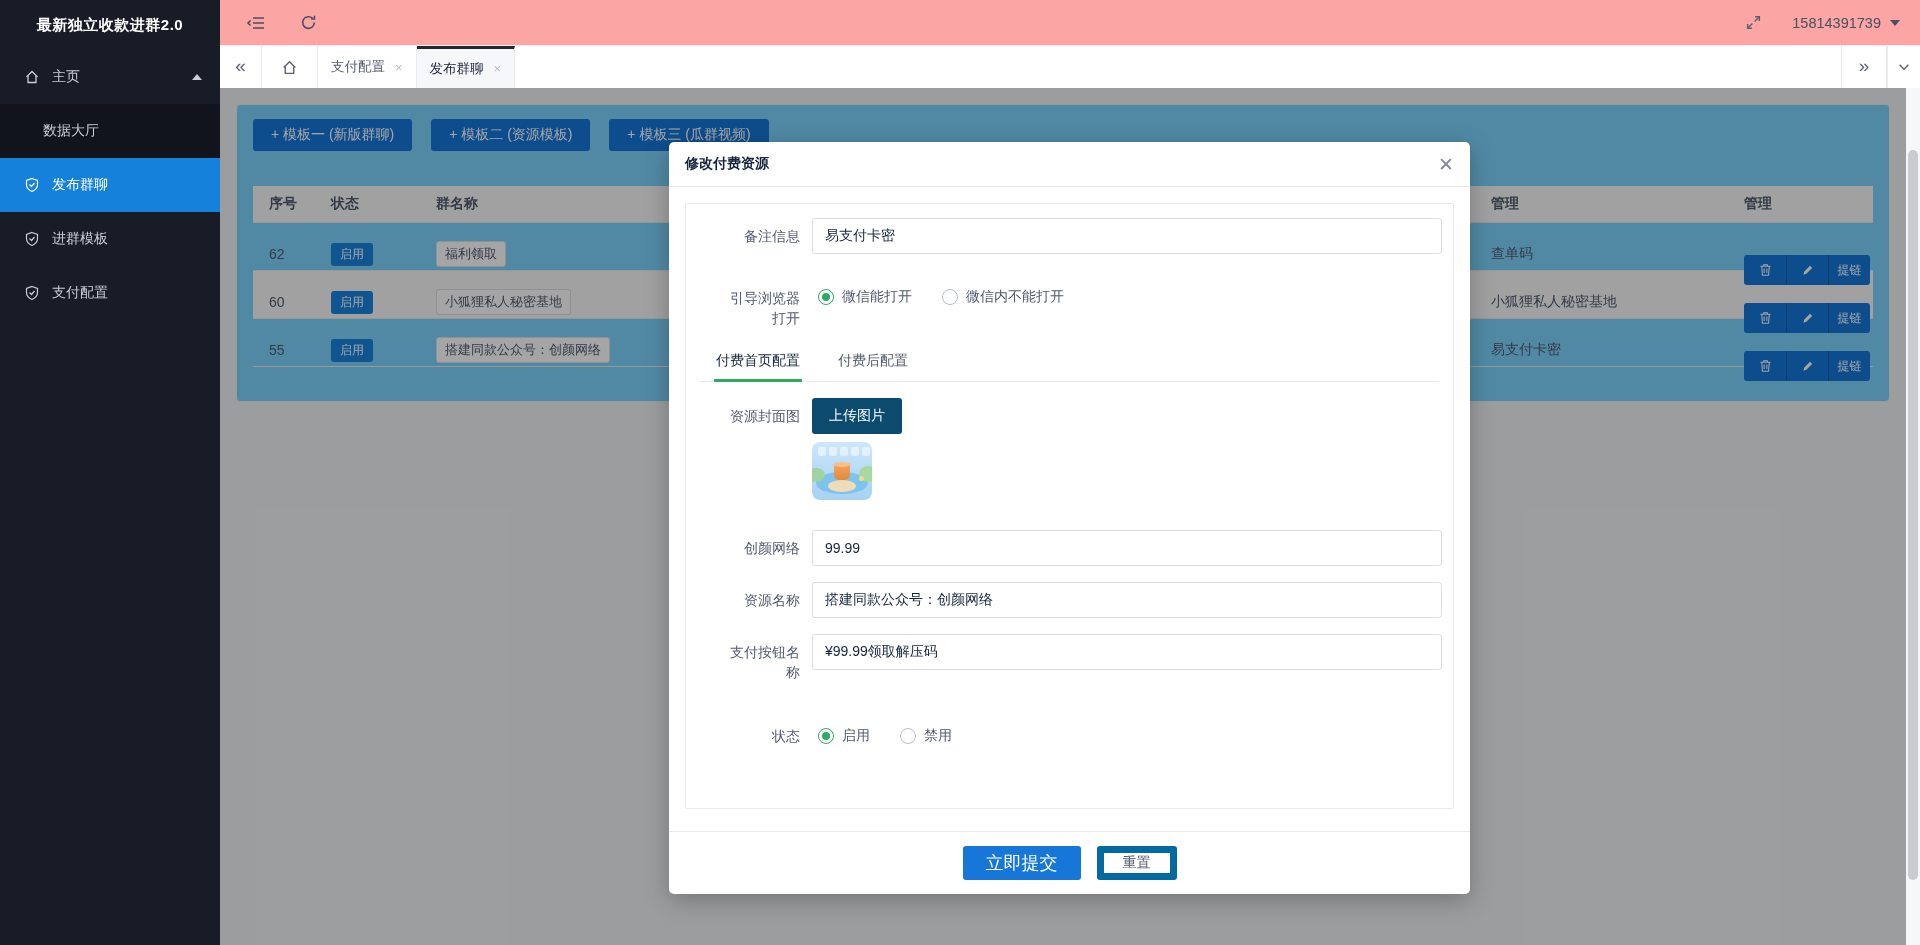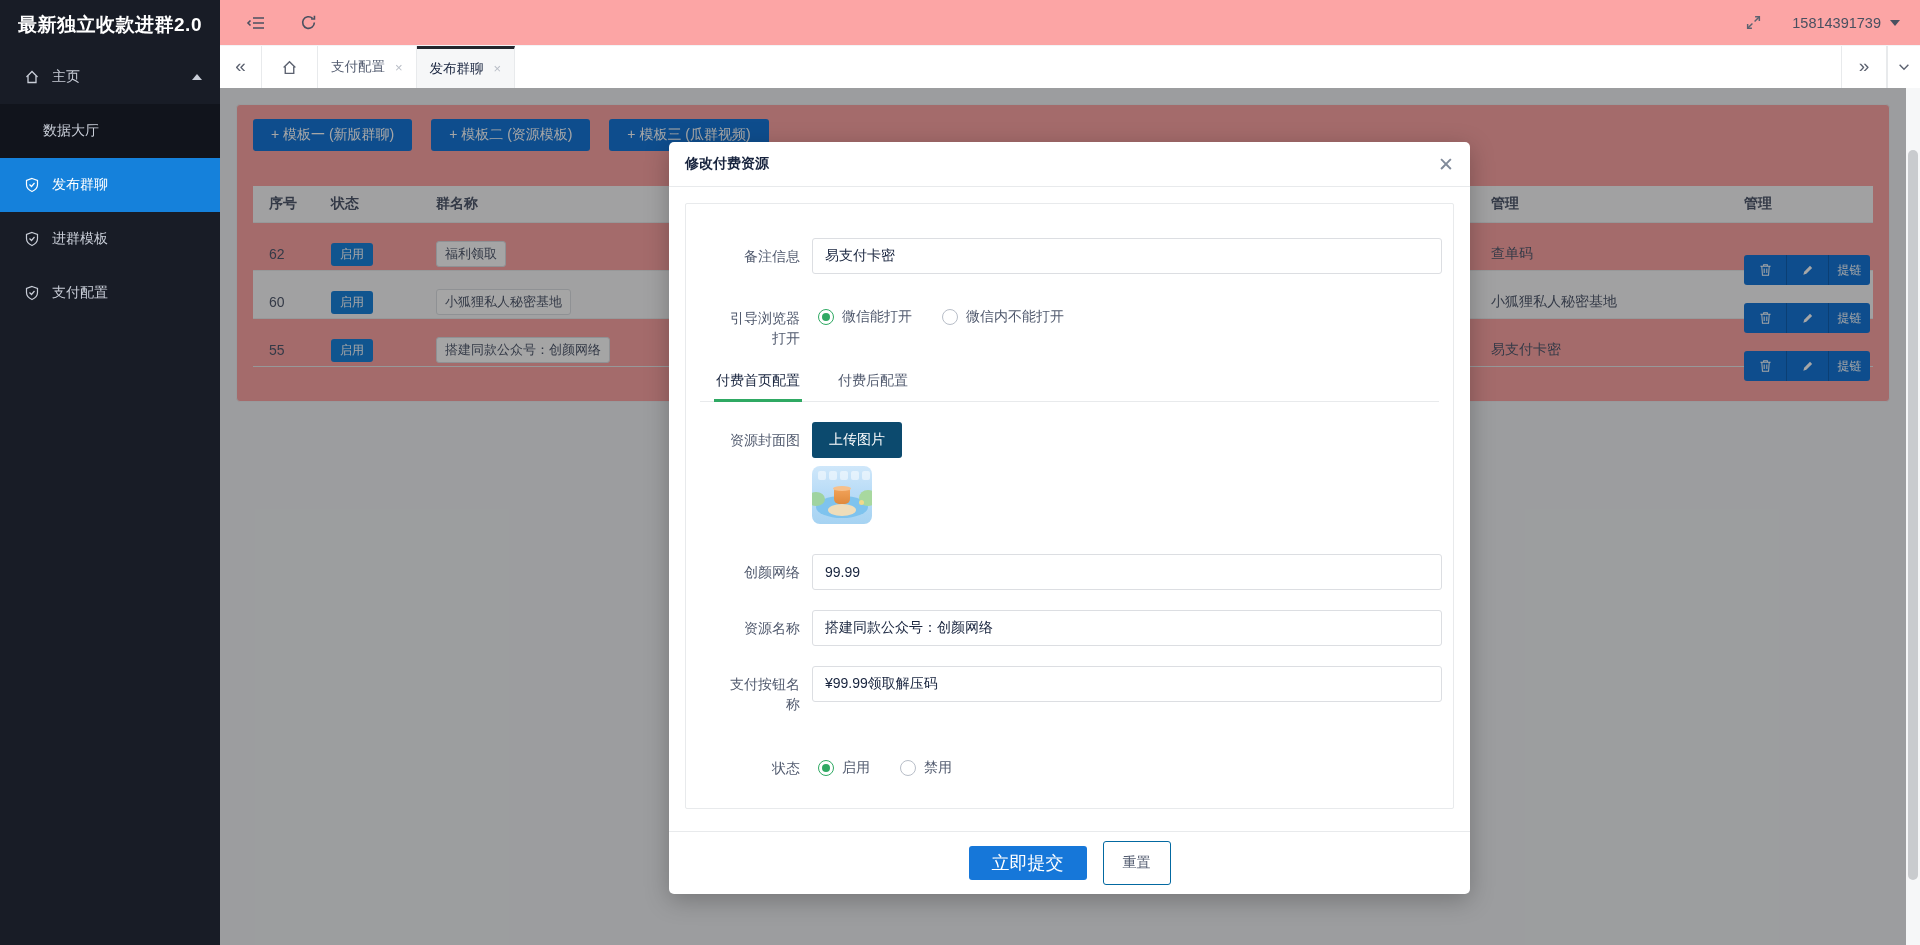--- a/index.html
+++ b/index.html
@@ -6,21 +6,21 @@
   html,body { margin:0; padding:0; }
   body {
     width:1920px; height:945px; position:relative; overflow:hidden;
     font-family:"Liberation Sans","DejaVu Sans",sans-serif;
     font-size:14px; color:#515a6e; background:#f0f2f5;
   }
   svg { display:block; }
 
   
   #sidebar { position:absolute; left:0; top:0; width:220px; height:945px; background:#181c26; z-index:20; }
-  .logo { height:50px; line-height:50px; text-align:center; color:#fff; font-size:19px; font-weight:bold; letter-spacing:.5px; }
+  .logo { height:50px; line-height:50px; text-align:center; color:#fff; font-size:15px; font-weight:bold; letter-spacing:.5px; }
   .m-item { height:54px; display:flex; align-items:center; padding:0 18px 0 24px; color:#c9ced8; cursor:pointer; }
   .m-item .m-ico { margin-right:12px; display:flex; }
   .m-item .lbl { flex:1; }
   .caret-up { width:0; height:0; border-left:5px solid transparent; border-right:5px solid transparent; border-bottom:6px solid #c9ced8; }
   .m-sub { height:54px; display:flex; align-items:center; padding-left:43px; background:#11141c; color:#c9ced8; cursor:pointer; }
   .m-item.active { background:#1581db; color:#fff; }
 
   
   #header { position:absolute; left:220px; top:0; width:1700px; height:46px; background:#fca5a5; display:flex; align-items:center; border-bottom:1px solid #f3f4f6; z-index:10; }
   .h-icon { display:flex; align-items:center; cursor:pointer; }
@@ -38,21 +38,21 @@
   .t-arrow { font-size:19px; color:#5c6270; line-height:1; padding-bottom:3px; }
   .t-tab { padding:0 13px; font-size:13.5px; color:#515a6e; }
   .t-tab .x { color:#b8bdc6; font-size:13px; margin-left:10px; }
   .t-tab.active { background:#f6f7f8; border-top:3px solid #23272e; color:#17233d; }
   .t-spacer { flex:1; }
   .t-fwd { width:46px; border-left:1px solid #e8eaec; }
   .t-down { width:33px; border-left:1px solid #e8eaec; border-right:none; }
 
   
   #content { position:absolute; left:220px; top:88px; width:1700px; height:857px; background:#f0f2f5; }
-  .card { position:absolute; left:16px; top:16px; width:1654px; height:298px; background:#fca5a5; border:1px solid #ebedf0; border-radius:4px; padding:14px 16px; }
+  .card { position:absolute; left:16px; top:16px; width:1654px; height:298px; background:#7dd3fc; border:1px solid #ebedf0; border-radius:4px; padding:14px 16px; }
   .tpl-btn { height:32px; padding:0 18px; background:#1677d9; color:#fff; border:none; border-radius:3px; font-size:14px; margin-right:15px; cursor:pointer; font-family:inherit; }
   .table { margin-top:35px; }
   .thead, .trow { display:grid; grid-template-columns:62px 105px 1fr 253px 145px; align-items:center; }
   .thead { height:37px; background:#f8f8f9; font-weight:bold; color:#515a6e; border-bottom:1px solid #e8eaec; }
   .thead > div, .trow > div { padding-left:16px; }
   .trow { height:48px; border-bottom:1px solid #e8eaec; color:#515a6e; }
   .trow.striped { background:#f8f8f9; }
   .tag { display:inline-block; border:1px solid #dcdfe4; border-radius:3px; padding:3px 8px; font-size:13px; color:#515a6e; background:#fefefe; }
   .badge { display:inline-block; background:#1a83dc; color:#fff; border-radius:3px; padding:3px 9px; font-size:12px; }
   .btn-group { display:inline-flex; border-radius:3px; overflow:hidden;margin-top:32px; }
@@ -63,21 +63,21 @@
   #overlay { position:absolute; left:220px; top:88px; width:1686px; height:857px; background:rgba(0,0,0,.35); z-index:30; }
   #scrollbar { position:absolute; left:1906px; top:88px; width:14px; height:857px; background:#f6f7f8; z-index:40; }
   .sb-thumb { position:absolute; left:2px; top:62px; width:10px; height:730px; background:#c9cbce; border-radius:5px; }
 
   
   #modal { position:absolute; left:669px; top:142px; width:801px; height:752px; background:#fff; border-radius:5px; box-shadow:0 6px 24px rgba(0,0,0,.25); z-index:50; }
   .modal-header { height:45px; display:flex; align-items:center; padding:0 16px; border-bottom:1px solid #e8eaec; }
   .modal-title { font-size:14px; font-weight:bold; color:#17233d; }
   .modal-close { margin-left:auto; color:#808a9a; font-size:19px; cursor:pointer; line-height:1; }
   .form-box { margin:16px; border:1px solid #e8eaec; border-radius:2px; height:606px; padding-top:14px; }
-  .f-row { display:flex; align-items:flex-start;margin-top:20px; }
+  .f-row { display:flex; align-items:flex-start; }
   .mb34{margin-bottom:34px;} .mb24{margin-bottom:24px;} .mb16{margin-bottom:16px;} .mb30{margin-bottom:30px;} .mb44{margin-bottom:44px;}
   .f-label { width:76px; margin:0 12px 0 38px; text-align:right; color:#515a6e; line-height:20px; padding-top:8px; }
   .f-label.top0 { padding-top:0; }
   .f-input { width:630px; height:36px; border:1px solid #dcdee2; border-radius:3px; padding:0 12px; font-size:14px; color:#17233d; font-family:inherit; outline:none; background:#fff; }
   .radio-group { display:flex; align-items:center; padding-top:0; }
   .radio { display:flex; align-items:center; margin-right:30px; cursor:pointer; color:#515a6e; }
   .r-circle { width:16px; height:16px; border-radius:50%; border:1px solid #b8bec8; margin-right:8px; position:relative; background:#fff; flex:none; }
   .radio.selected .r-circle { border-color:#2fa963; }
   .radio.selected .r-circle::after { content:""; position:absolute; left:3px; top:3px; width:8px; height:8px; border-radius:50%; background:#2fa963; }
   .tabs { margin:0 14px 16px 14px; border-bottom:1px solid #e8eaec; display:flex; gap:34px; padding-left:14px; }
@@ -91,21 +91,21 @@
   .thumb .key { width:8px; height:9px; border-radius:2px; background:rgba(255,255,255,.5); }
   .thumb .water { position:absolute; left:4px; top:30px; width:52px; height:22px; border-radius:50%; background:#7ec3ee; }
   .thumb .hill-l { position:absolute; left:-5px; top:26px; width:18px; height:14px; border-radius:50%; background:#9fd3a0; }
   .thumb .hill-r { position:absolute; right:-5px; top:24px; width:18px; height:16px; border-radius:50%; background:#a8d89f; }
   .thumb .sand { position:absolute; left:16px; top:38px; width:28px; height:12px; border-radius:50%; background:#efddba; }
   .thumb .cup { position:absolute; left:22px; top:22px; width:16px; height:16px; border-radius:3px 3px 5px 5px; background:linear-gradient(#f2a45c,#e08a3c); }
   .thumb .cup-top { position:absolute; left:21px; top:20px; width:18px; height:5px; border-radius:50%; background:#f7c08b; }
   .thumb .dot { position:absolute; right:8px; top:34px; width:5px; height:5px; border-radius:50%; background:#f2d98a; }
   .modal-footer { position:absolute; left:0; bottom:0; width:100%; height:63px; border-top:1px solid #e8eaec; display:flex; align-items:center; justify-content:center; gap:16px; }
   .submit-btn { height:34px; padding:0 23px; background:#1677d9; color:#fff; border:none; border-radius:3px; font-size:18px; cursor:pointer; font-family:inherit; }
-  .reset-btn { height:44px; padding:0 19px; background:#fff; color:#515a6e; border:1px solid #0369a1; border-radius:3px; font-size:14px; cursor:pointer; font-family:inherit; }
+  .reset-btn { height:34px; padding:0 19px; background:#fff; color:#515a6e; border:7px solid #0369a1; border-radius:3px; font-size:14px; cursor:pointer; font-family:inherit; }
 </style>
 </head>
 <body>
 
 <div id="sidebar">
   <div class="logo">最新独立收款进群2.0</div>
 
   <div class="m-item">
     <span class="m-ico">
       <svg width="16" height="16" viewBox="0 0 16 16" fill="none" stroke="currentColor" stroke-width="1.3">

